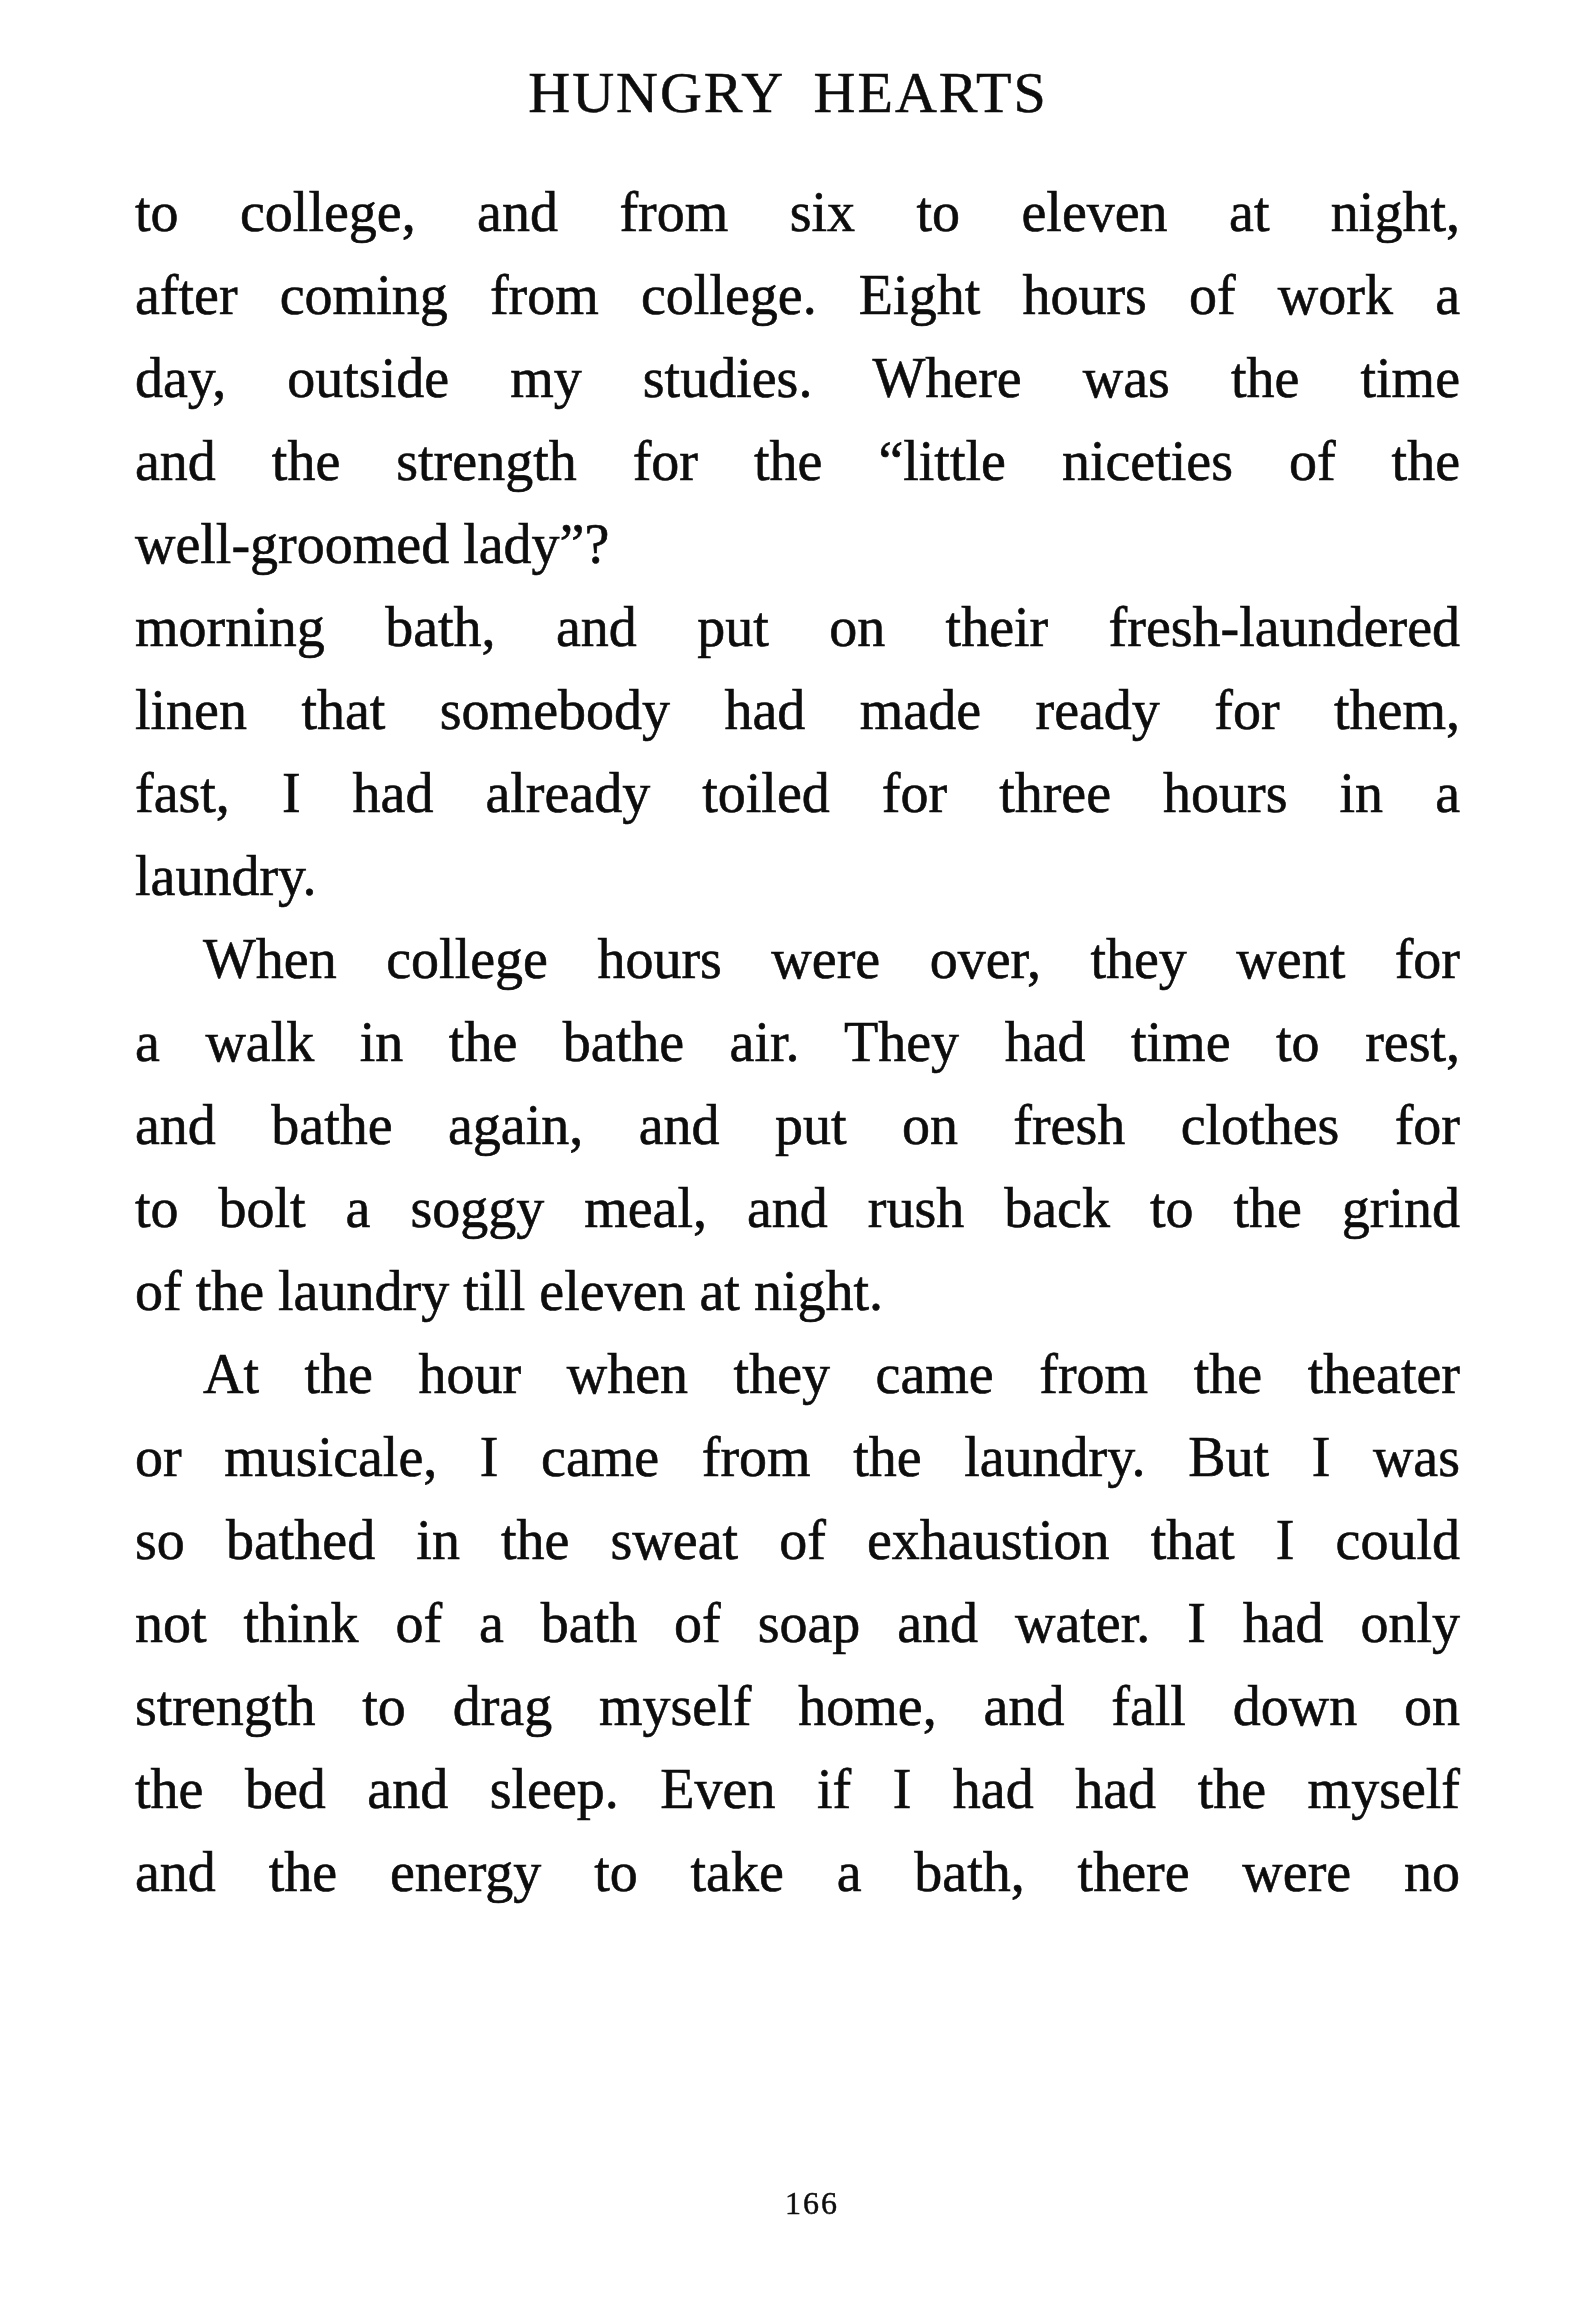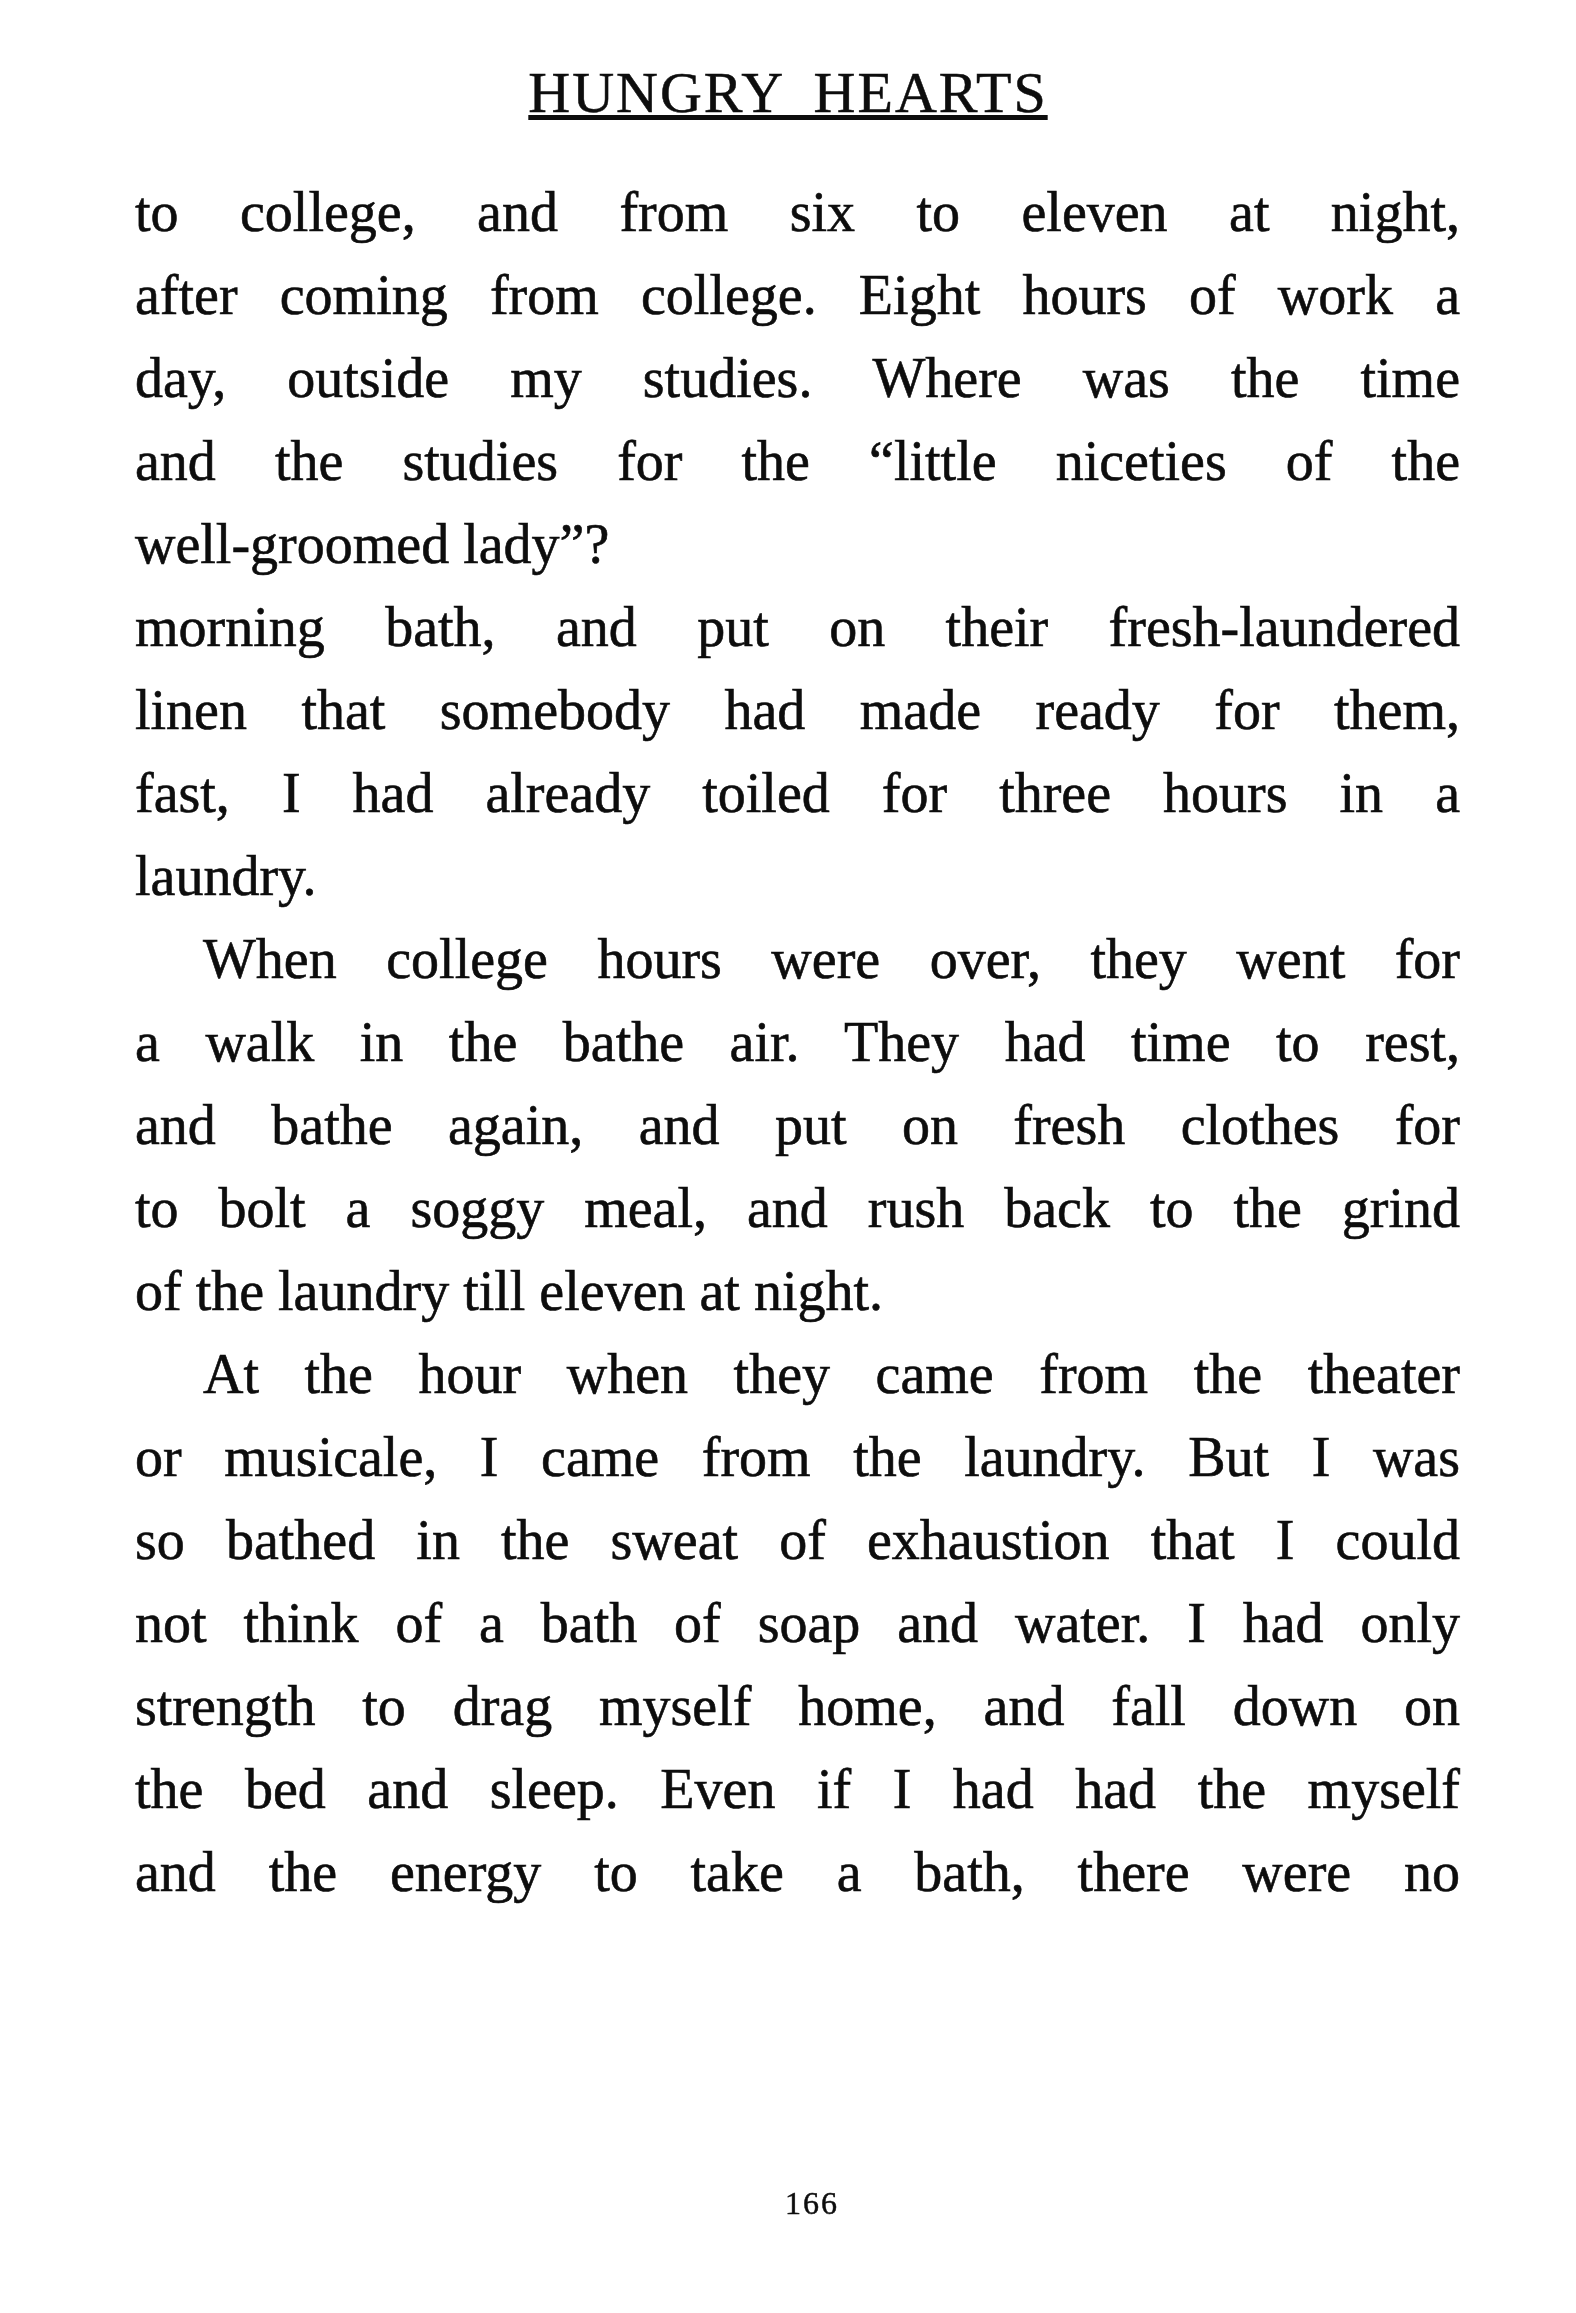--- a/index.html
+++ b/index.html
@@ -23,21 +23,20 @@
     position: absolute;
     top: 64px;
     left: 0;
     width: 100%;
     text-align: center;
     font-size: 58px;
     line-height: 1;
     letter-spacing: 2px;
     word-spacing: 14px;
     color: var(--ink);
-    text-decoration: underline;
     -webkit-text-stroke: 0.5px currentColor;
   }
   .body-text {
     position: absolute;
     top: 171px;
     left: 135px;
     width: 1325px;
     font-size: 56px;
     line-height: 83px;
     color: var(--ink);
@@ -71,21 +70,21 @@
 </head>
 <body>
 
 <div class="page">
   <div class="running-header">HUNGRY HEARTS</div>
 
   <div class="body-text">
       <div class="line">to college, and from six to eleven at night,</div>
       <div class="line">after coming from college. Eight hours of work a</div>
       <div class="line">day, outside my studies. Where was the time</div>
-      <div class="line">and the studies for the “little niceties of the</div>
+      <div class="line">and the strength for the “little niceties of the</div>
       <div class="line flush">well-groomed lady”?</div>
       <div class="line">morning bath, and put on their fresh-laundered</div>
       <div class="line">linen that somebody had made ready for them,</div>
       <div class="line">fast, I had already toiled for three hours in a</div>
       <div class="line flush">laundry.</div>
       <div class="line indent">When college hours were over, they went for</div>
       <div class="line">a walk in the bathe air. They had time to rest,</div>
       <div class="line">and bathe again, and put on fresh clothes for</div>
       <div class="line">to bolt a soggy meal, and rush back to the grind</div>
       <div class="line flush">of the laundry till eleven at night.</div>

